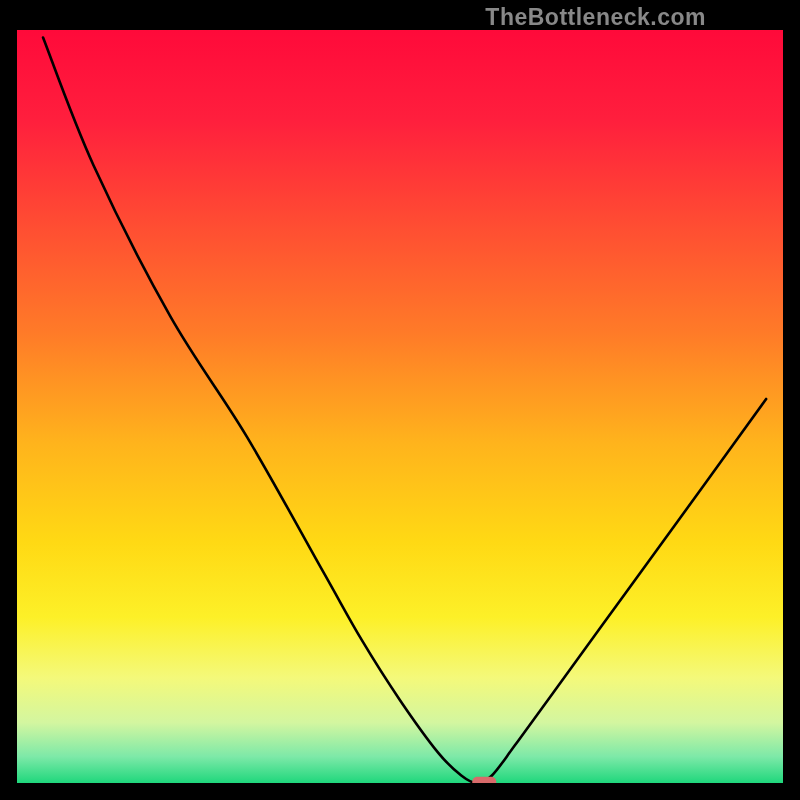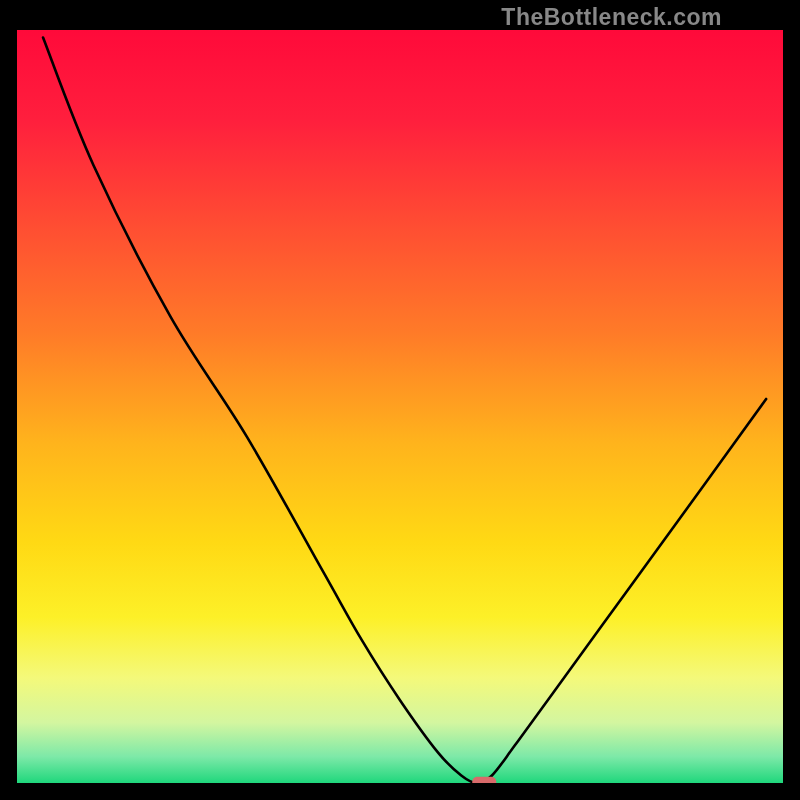--- a/index.html
+++ b/index.html
@@ -7,21 +7,20 @@
     padding: 0;
     width: 800px;
     height: 800px;
     background: #000000;
     overflow: hidden;
   }
   .stage {
     position: relative;
     width: 718px;
     height: 800px;
-    padding-left: 16px;
   }
   .attribution {
     position: absolute;
     top: 4px;
     right: 12px;
     font-family: Arial, Helvetica, sans-serif;
     font-size: 23px;
     font-weight: bold;
     color: #888888;
     letter-spacing: 0.5px;

